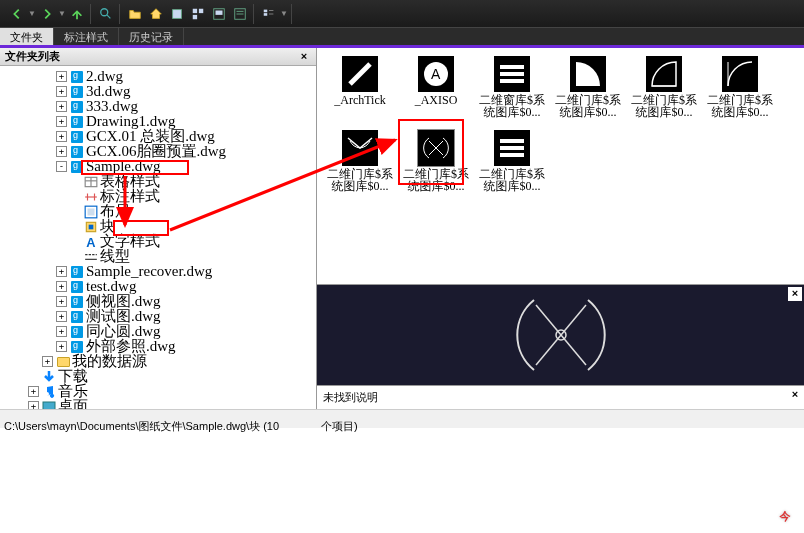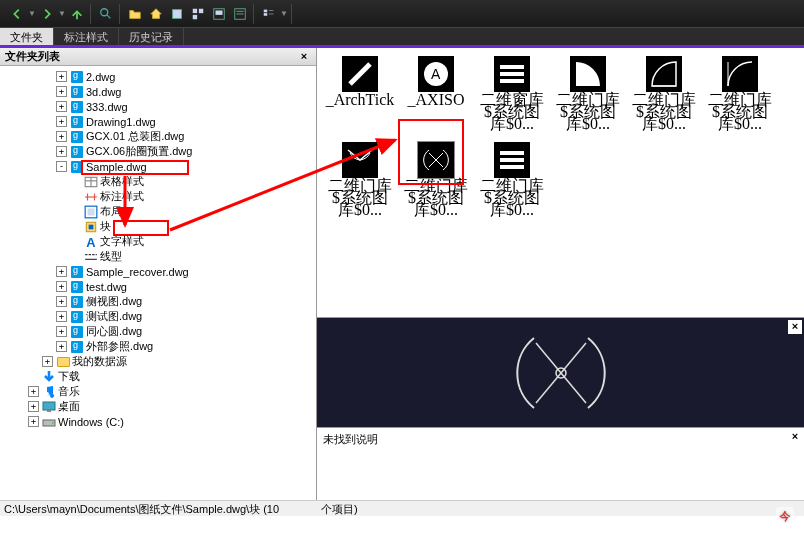--- a/index.html
+++ b/index.html
@@ -8,58 +8,58 @@
     .toolbar { height: 28px; background: linear-gradient(#2b2b2b, #1a1a1a); border-bottom: 1px solid #444; display: flex; align-items: center; padding: 2px 4px; gap: 2px; }
     .toolbar-group { display: flex; gap: 1px; padding: 0 3px; border-right: 1px solid #444; }
     .tb-btn { width: 20px; height: 20px; display: flex; align-items: center; justify-content: center; cursor: pointer; border-radius: 2px; }
     .tb-btn svg { width: 14px; height: 14px; }
     .tb-dd { width: 8px; color: #888; font-size: 8px; display: flex; align-items: center; }
     
     .tabs { height: 20px; background: #2b2b2b; display: flex; border-bottom: 3px solid #6d28d9; }
     .tab { padding: 2px 10px; color: #ccc; font-size: 11px; cursor: pointer; border-right: 1px solid #444; }
     .tab.active { background: #e0e0e0; color: #000; }
     
-    .main { display: flex; height: 452px; }
+    .main { display: flex; height: 361px; }
     
     .sidebar { width: 317px; border-right: 1px solid #999; display: flex; flex-direction: column; }
     .panel-header { height: 18px; background: linear-gradient(#f0f0f0, #d8d8d8); border-bottom: 1px solid #aaa; padding: 2px 5px; font-size: 11px; font-weight: bold; display: flex; justify-content: space-between; align-items: center; }
     .close-x { width: 14px; height: 14px; font-size: 11px; text-align: center; cursor: pointer; font-weight: bold; }
     
     .tree { flex: 1; overflow: auto; padding: 3px 0; background: #fff; position: relative; }
     .tree-row { display: flex; align-items: center; height: 15px; white-space: nowrap; cursor: pointer; }
     .tree-toggle { width: 11px; height: 11px; border: 1px solid #888; font-size: 9px; line-height: 9px; text-align: center; margin-right: 3px; font-family: monospace; background: #fff; }
     .tree-spacer { width: 14px; display: inline-block; }
     .tree-line { display: inline-block; width: 14px; text-align: center; color: #999; }
     .tree-icon { width: 14px; height: 13px; margin-right: 2px; display: inline-flex; align-items: center; justify-content: center; }
-    .tree-label { font-size: 11px; font-family: Liberation Sans, sans-serif; }
+    .tree-label { font-size: 15px; font-family: Liberation Serif, serif; }
     
     .ico-dwg { width: 12px; height: 12px; background: #0099e5; border-radius: 1px; position: relative; }
     .ico-dwg::after { content: "g"; color: #fff; font-size: 9px; position: absolute; top: -1px; left: 2px; }
     .ico-folder { width: 13px; height: 10px; background: #ffd76b; border-radius: 1px; border: 1px solid #c9a227; }
     
     .highlight-box { position: absolute; border: 2px solid #ff0000; pointer-events: none; }
     .arrow-svg { position: absolute; pointer-events: none; }
     
     .viewer { flex: 1; display: flex; flex-direction: column; background: #fff; }
     .icon-grid { height: 270px; background: #fff; padding: 8px; position: relative; border-bottom: 1px solid #999; display: flex; flex-wrap: wrap; align-content: flex-start; gap: 12px 6px; }
     .grid-item { width: 70px; text-align: center; cursor: pointer; }
     .grid-thumb { width: 36px; height: 36px; background: #000; margin: 0 auto 2px; display: flex; align-items: center; justify-content: center; }
     .grid-thumb svg { width: 30px; height: 30px; }
-    .grid-label { font-size: 16px; line-height: 12px; font-family: SimSun; word-break: break-all; }
+    .grid-label { font-size: 12px; line-height: 12px; font-family: SimSun; word-break: break-all; }
     .grid-item.selected .grid-thumb { outline: 1px solid #888; }
     .grid-item.selected .grid-label { background: transparent; }
     
     .preview { height: 110px; background: #1a1a2e; border-bottom: 1px solid #999; position: relative; display: flex; align-items: center; justify-content: center; }
     .preview svg { width: 130px; height: 100px; }
     .preview .close-x { position: absolute; top: 2px; right: 2px; background: #fff; }
     
     .desc { flex: 1; background: #fff; padding: 4px 6px; font-size: 11px; position: relative; font-family: SimSun; }
     .desc .close-x { position: absolute; top: 2px; right: 2px; }
     
-    .statusbar { height: 16px; background: #f0f0f0; border-top: 1px solid #ccc; display: flex; font-size: 11px; font-family: SimSun, monospace; padding: 1px 4px; }
+    .statusbar { height: 16px; background: #f0f0f0; border-top: 1px solid #ccc; display: flex; font-size: 11px; font-family: SimSun, monospace; padding: 9px 4px; }
     .statusbar > div:first-child { width: 317px; }
     
     .watermark { position: absolute; bottom: 8px; right: 10px; font-size: 16px; color: rgba(255,255,255,0.6); font-weight: bold; pointer-events: none; text-shadow: 0 0 3px rgba(0,0,0,0.3); display: flex; align-items: center; gap: 4px; }
     .watermark .logo { width: 18px; height: 18px; background: rgba(255,255,255,0.5); border-radius: 3px; display: flex; align-items: center; justify-content: center; color: #d33; font-size: 11px; }
   </style>
 </head>
 <body>
 
 <div class="toolbar">
   <div class="toolbar-group">

